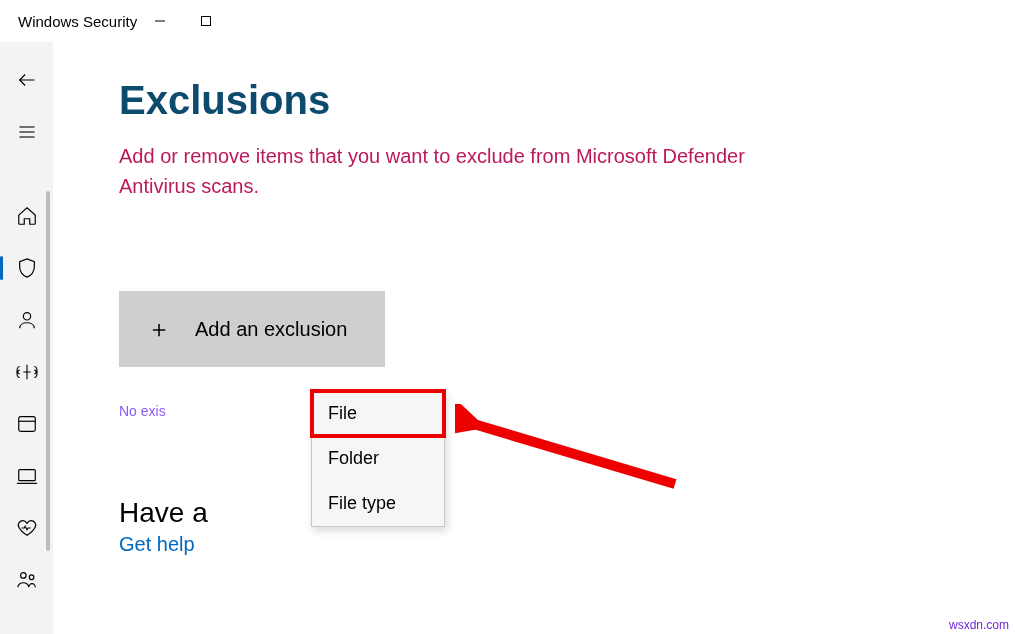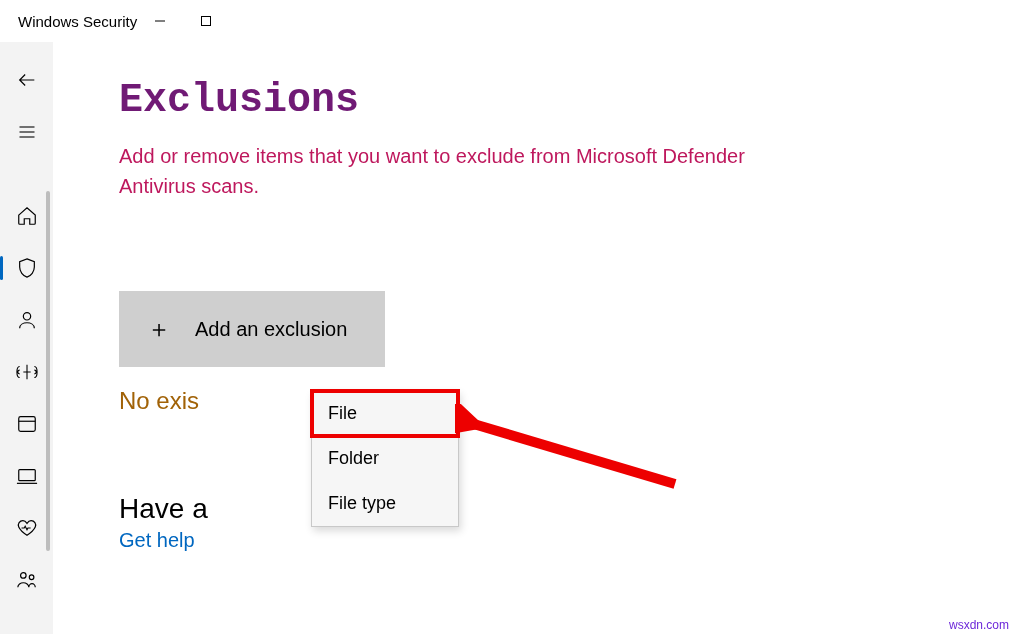--- a/index.html
+++ b/index.html
@@ -84,23 +84,22 @@
       border-radius: 2px;
     }
     .content {
       flex: 1;
       padding: 36px 60px 0 66px;
       position: relative;
     }
     .page-title {
       font-size: 40px;
       font-weight: 600;
-      color: #701a75;
+      color: #0c4a6e;
       margin-bottom: 18px;
-      font-family: Liberation Mono, monospace;
     }
     .page-desc {
       font-size: 20px;
       color: #be185d;
       line-height: 1.5;
       max-width: 700px;
       margin-bottom: 90px;
     }
     .add-btn {
       display: inline-flex;
@@ -111,40 +110,40 @@
       font-size: 20px;
       color: #000;
       cursor: pointer;
       border: none;
     }
     .plus {
       font-size: 24px;
       font-weight: 300;
     }
     .no-exist {
-      margin-top: 20px;
-      font-size: 24px;
-      color: #a16207;
+      margin-top: 36px;
+      font-size: 14px;
+      color: #8b5cf6;
     }
     .question {
       margin-top: 78px;
       font-size: 28px;
       color: #000;
     }
     .help-link {
       margin-top: 4px;
       font-size: 20px;
       color: #0067c0;
       cursor: pointer;
     }
     .dropdown {
       position: absolute;
       left: 258px;
       top: 348px;
-      width: 148px;
+      width: 134px;
       background: #f6f6f6;
       border: 1px solid #c8c8c8;
       box-shadow: 2px 4px 8px rgba(0,0,0,0.15);
       z-index: 10;
     }
     .dd-item {
       padding: 12px 16px;
       font-size: 18px;
       color: #000;
       cursor: pointer;

